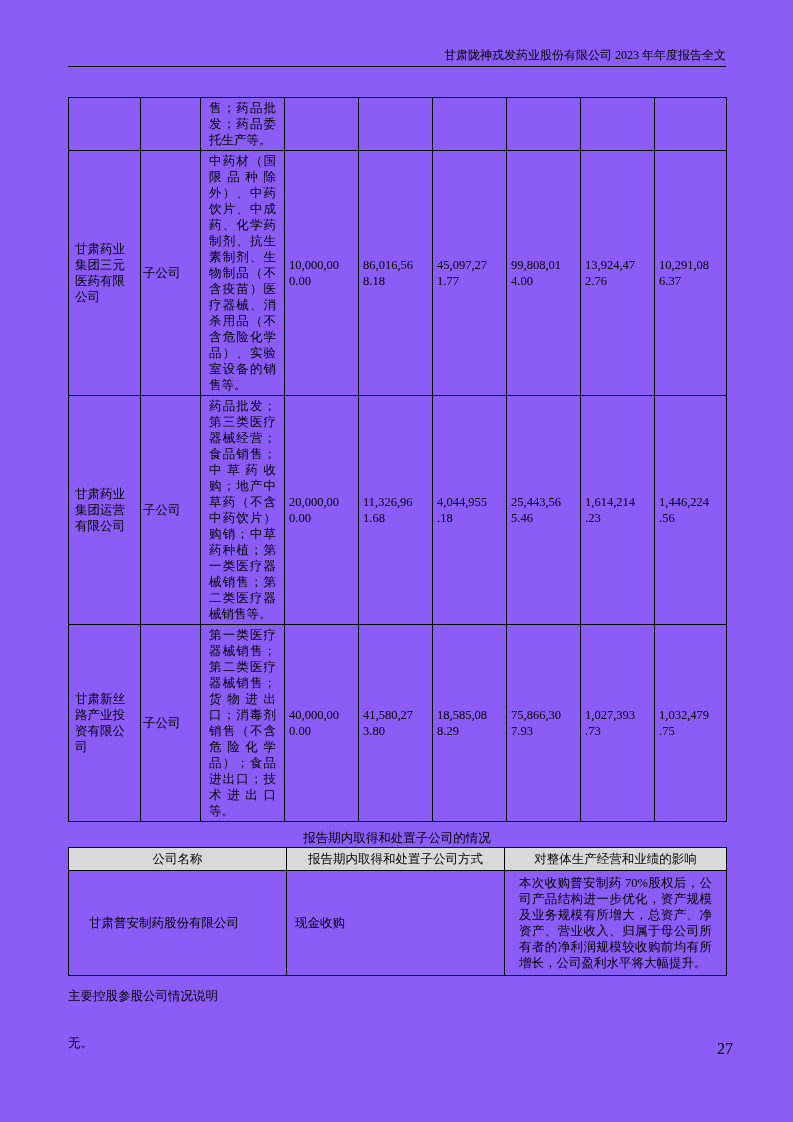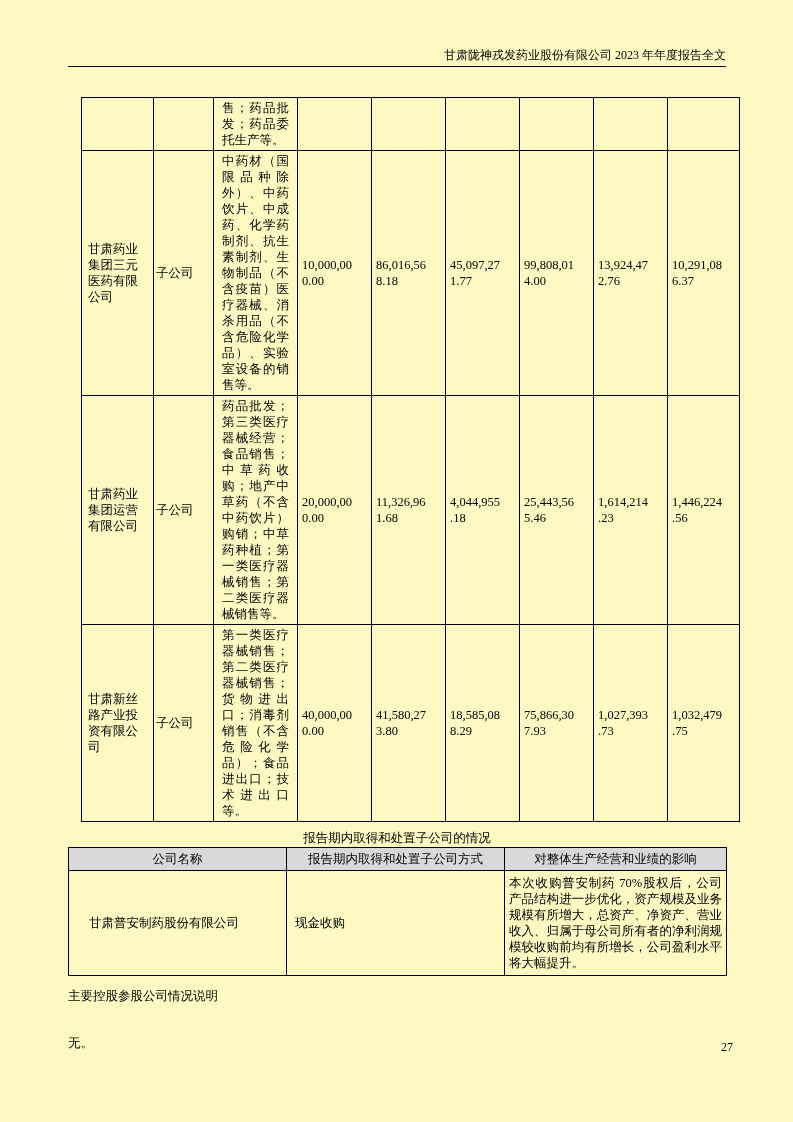--- a/index.html
+++ b/index.html
@@ -6,21 +6,21 @@
   html,body { background:#fff; }
   body {
     font-family:"Liberation Serif","DejaVu Serif",serif;
     color:#000;
     font-size:12.5px;
   }
   .page {
     position:relative;
     width:793px;
     height:1122px;
-    background:#fef9c3;
+    background:#8b5cf6;
     overflow:hidden;
   }
   .content {
     width:658px;
     margin-left:68px;
   }
   .report-header {
     padding-top:48px;
   }
   .report-header .hline {
@@ -28,21 +28,20 @@
     font-size:12px;
     line-height:14px;
     padding-bottom:4px;
     border-bottom:1px solid #000;
   }
   table.subs {
     margin-top:30px;
     width:658px;
     border-collapse:collapse;
     table-layout:fixed;
-    margin-left:13px;
   }
   table.subs td {
     border:1px solid #000;
     vertical-align:middle;
     font-size:12.5px;
     line-height:16px;
   }
   td.c-name { padding:2px 6px; text-align:left; word-break:break-all; }
   td.c-type { padding:2px 2px; text-align:left; }
   td.c-scope { padding:2px 8px; text-align:justify; word-break:break-all; }
@@ -84,28 +83,28 @@
     font-weight:normal;
     vertical-align:middle;
   }
   table.acq th {
     background:#d9d9d9;
     text-align:center;
     padding:3px 4px;
   }
   td.a-company { padding:3px 20px; text-align:left; }
   td.a-method  { padding:3px 8px; text-align:left; }
-  td.a-impact  { padding:4px 4px; text-align:justify; word-break:break-all; }
+  td.a-impact  { padding:4px 14px; text-align:justify; word-break:break-all; }
   .p-holding { margin-top:12px; }
   .p-none { margin-top:30px; }
   .page-number {
     position:absolute;
     top:1040px;
     right:60px;
-    font-size:12px;
+    font-size:16px;
   }
 </style>
 </head>
 <body>
 
 <div class="page">
   <div class="content">
 
     <div class="report-header">
       <div class="hline">甘肃陇神戎发药业股份有限公司 2023 年年度报告全文</div>

